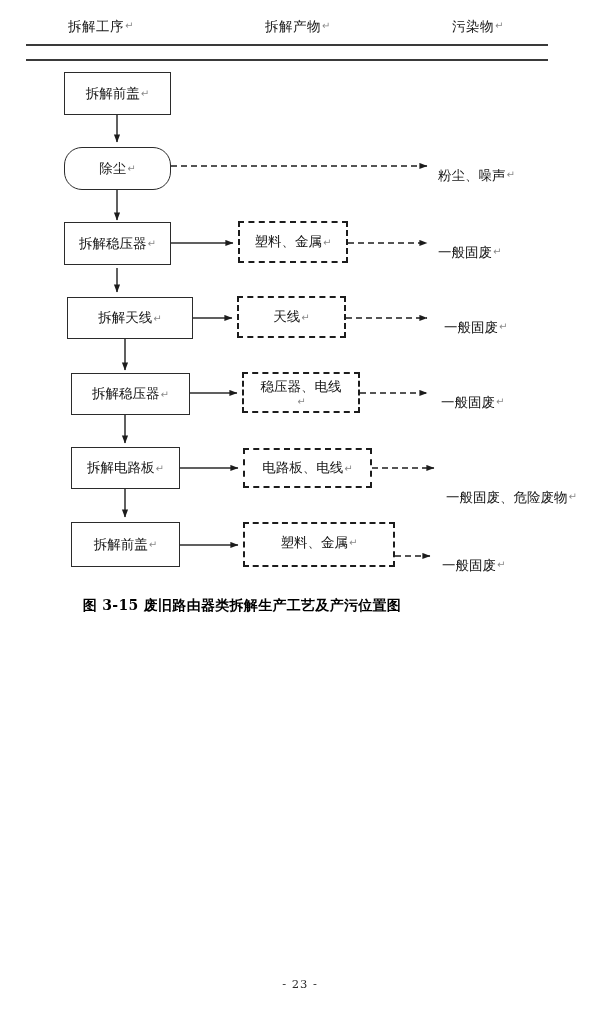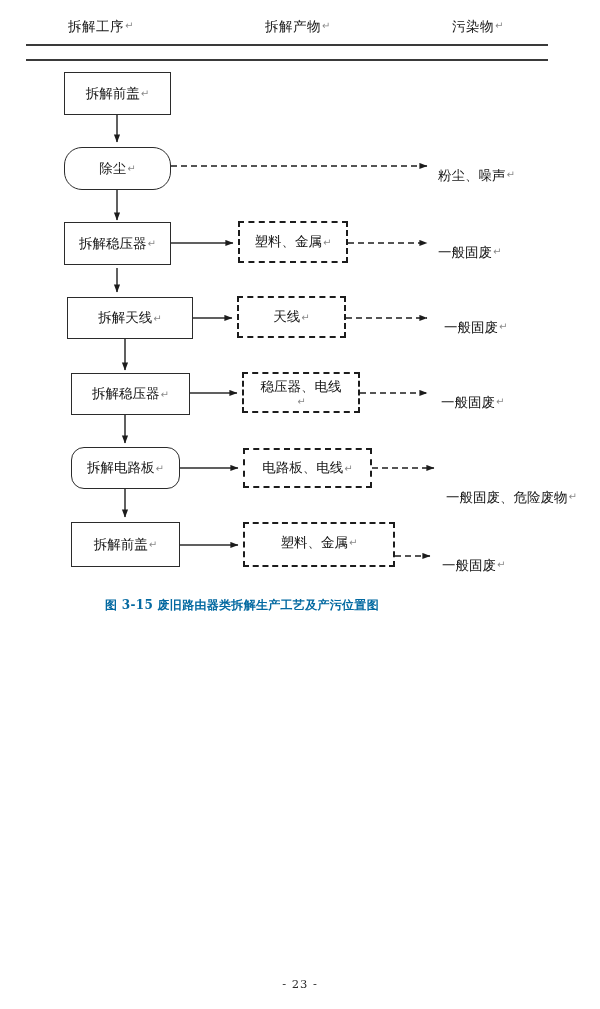--- a/index.html
+++ b/index.html
@@ -91,25 +91,25 @@
     margin-top: 9px;
   }
 
   
   .caption {
     position: absolute;
     left: 0;
     top: 597px;
     width: 484px;
     text-align: center;
-    font-size: 12px;
+    font-size: 14px;
     font-weight: bold;
     font-family: "DejaVu Serif", "Liberation Serif", serif;
     letter-spacing: 0.3px;
-    color: #0369a1;
+    color: #000000;
   }
 
   
   .footer {
     position: absolute;
     left: 0;
     top: 977px;
     width: 600px;
     text-align: center;
     font-size: 11.5px;
@@ -191,21 +191,21 @@
   <div class="node process" style="left:67px; top:297px; width:126px; height:42px;">
     <span>拆解天线</span>
       <span class="pilcrow">↵</span>
   </div>
 
   <div class="node process" style="left:71px; top:373px; width:119px; height:42px;">
     <span>拆解稳压器</span>
       <span class="pilcrow">↵</span>
   </div>
 
-  <div class="node process" style="left:71px; top:447px; width:109px; height:42px;border-radius:13px;">
+  <div class="node process" style="left:71px; top:447px; width:109px; height:42px;">
     <span>拆解电路板</span>
       <span class="pilcrow">↵</span>
   </div>
 
   <div class="node process" style="left:71px; top:522px; width:109px; height:45px;">
     <span>拆解前盖</span>
       <span class="pilcrow">↵</span>
   </div>
 
   <div class="node product" style="left:238px; top:221px; width:110px; height:42px;">

